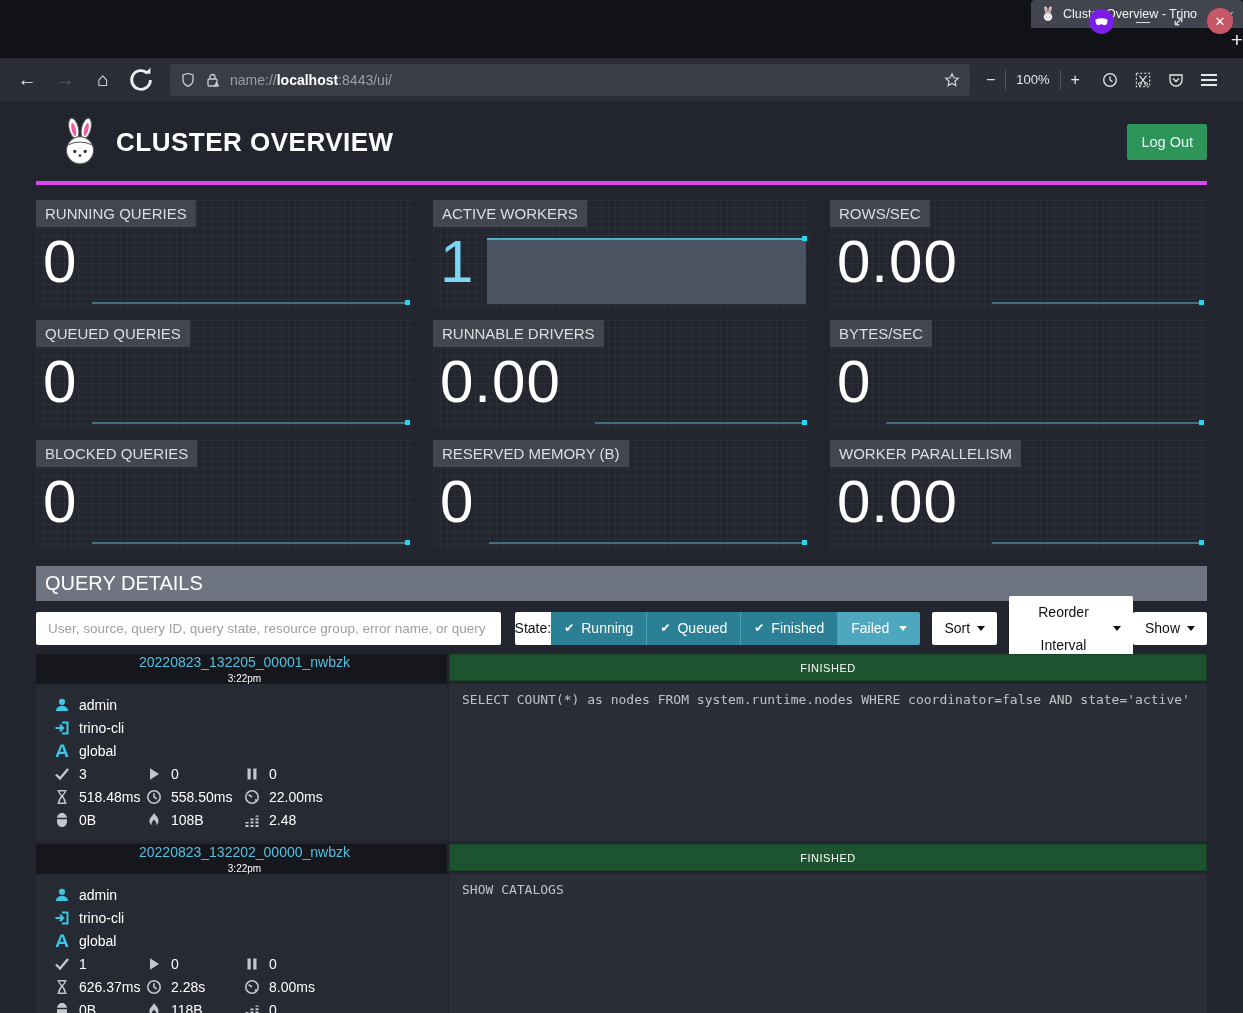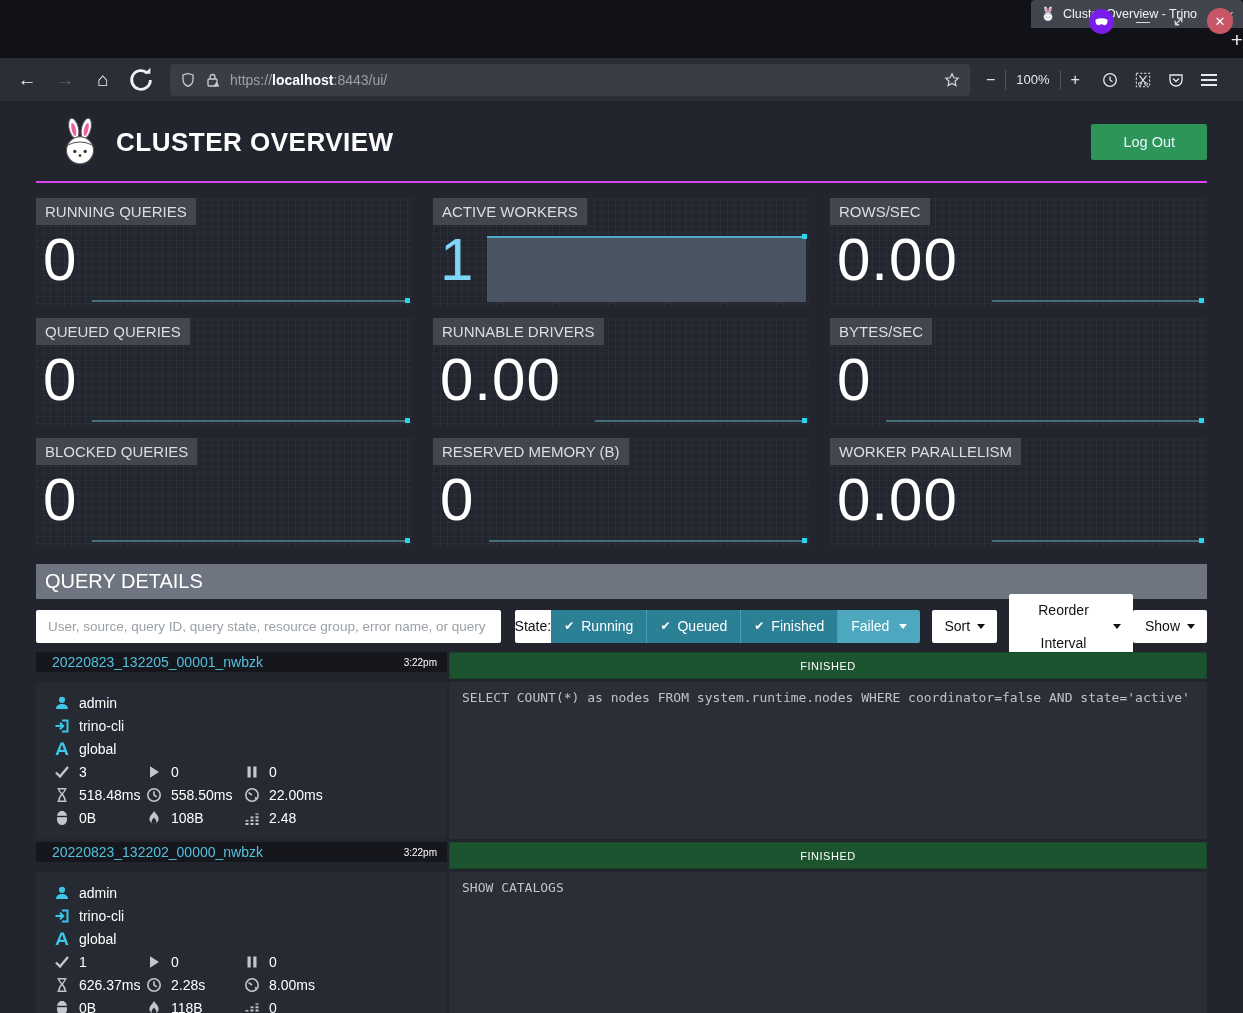--- a/index.html
+++ b/index.html
@@ -29,27 +29,27 @@
   .url-text b { color:#fdfdfe; font-weight:bold; }
   .zoomctrl { display:flex; align-items:center; gap:10px; margin-left:8px; color:#e7e8ea; }
   .zoomctrl .sep { width:1px; height:20px; background:#50535b; }
   .zoom-pct { font-size:13px; color:#e7e8ea;text-align:right; }
   .tb-right { display:flex; align-items:center; gap:17px; margin-left:14px; }
   .burger { width:16px; height:2px; background:#e7e8ea; box-shadow:0 5px 0 #e7e8ea, 0 -5px 0 #e7e8ea; }
 
   
   .content { padding:0 36px; }
   .appheader { display:flex; align-items:center; padding:16px 0 14px 22px;
-    border-bottom:2px solid #d946ef; }
+    border-bottom:4px solid #d946ef; }
   .apptitle { color:#fdfdfe; font-size:26px; letter-spacing:.5px; margin-left:14px; flex:1; }
   .meta { display:flex; gap:40px; margin-right:28px; }
   .meta-label { color:#8b8f97; font-size:11px; letter-spacing:.6px; }
   .meta-value { color:#fff; font-size:17px; margin-top:4px; }
   .updot { display:inline-block; width:9px; height:9px; border-radius:50%; background:#3fd45c; margin-right:5px; }
-  .logout { background:#2d9557; color:#e9f7ff; border:none; font-size:14.5px; padding:10px 32px; border-radius:2px; }
+  .logout { background:#2d9557; color:#e9f7ff; border:none; font-size:14.5px; padding:10px 14px; border-radius:2px; }
 
   
   .tiles { display:grid; grid-template-columns:repeat(3,1fr); gap:10px 20px; margin-top:15px; }
   .tile { position:relative; height:110px; background-color:#23262e;
     background-image:linear-gradient(rgba(255,255,255,.032) 1px, transparent 1px),
       linear-gradient(90deg, rgba(255,255,255,.032) 1px, transparent 1px);
     background-size:7px 7px; }
   .tile-label { display:inline-block; background:#42464e; color:#dddee1; font-size:15px; padding:5px 9px; }
   .tile-value { color:#fff; font-size:60px; line-height:1; margin:5px 0 0 7px; letter-spacing:1px; }
   .tile-value.cyan { color:#7dd6f5; }
@@ -75,22 +75,22 @@
   .caret { width:0; height:0; border-left:4px solid transparent; border-right:4px solid transparent;
     border-top:5px solid currentColor; display:inline-block; margin-left:3px; }
   .wbtn { background:#fff; color:#111; font-size:14px; line-height:33px; padding:0 12px;
     border-radius:2px; margin-left:12px; display:flex; align-items:center; gap:4px; border:none; }
   .wbtn.last { margin-left:auto; }
 
   
   .qrows { margin-top:9px; }
   .qrow { margin-bottom:3px; }
   .qhead, .qbody { display:grid; grid-template-columns:411px 1fr; column-gap:2px; }
-  .qhead-left { background:#15171d; height:20px; display:flex; align-items:center;
-    justify-content:space-between; padding:0 10px 0 16px; }
+  .qhead-left { background:#15171d; height:30px; display:flex; align-items:center;
+    justify-content:space-between; padding:0 10px 0 16px;flex-direction:column; }
   .qid { color:#53c1e0; font-size:14px; text-decoration:none; }
   .qtime { color:#fff; font-size:10px; }
   .qhead-right { padding-bottom:3px; }
   .status-banner { height:27px; background:#1d5430; border:1px solid #194527; color:#fff;
     font-size:11px; letter-spacing:.5px; display:flex; align-items:center; justify-content:center; }
   .qstats { background:#262a32; padding:9px 8px 10px 18px; min-height:140px; color:#fff; font-size:14px; }
   .stat-line { display:flex; align-items:center; height:23px; gap:9px; }
   .stat-grid { display:grid; grid-template-columns:92px 98px 1fr; height:23px; }
   .cell { display:flex; align-items:center; gap:9px; }
   .ic { width:16px; height:16px; flex:none; }
@@ -141,21 +141,21 @@
   </svg>
   <div class="urlbar">
     <svg class="ic" width="16" height="16" viewBox="0 0 16 16">
       <path d="M8 1.5 13 3v4.5c0 3.5-2.5 5.8-5 6.8-2.5-1-5-3.3-5-6.8V3z" stroke="#c9ccd1" stroke-width="1.3" fill="none"></path>
     </svg>
     <svg class="ic" width="16" height="16" viewBox="0 0 16 16">
       <rect x="3" y="7" width="9" height="7" rx="1" stroke="#c9ccd1" stroke-width="1.3" fill="none"></rect>
       <path d="M5 7V5a2.5 2.5 0 0 1 5 0v2" stroke="#c9ccd1" stroke-width="1.3" fill="none"></path>
       <path d="M11.5 9.5 14.5 14.5h-6z" fill="#c9ccd1"></path>
     </svg>
-    <span class="url-text"><span>https://</span><b>localhost</b><span>:8443/ui/</span></span>
+    <span class="url-text"><span>name://</span><b>localhost</b><span>:8443/ui/</span></span>
     <svg class="ic" width="17" height="17" viewBox="0 0 16 16">
       <path d="M8 1.8 9.9 5.8 14.2 6.3 11 9.3 11.9 13.6 8 11.4 4.1 13.6 5 9.3 1.8 6.3 6.1 5.8z" stroke="#d4d6da" stroke-width="1.2" fill="none"></path>
     </svg>
   </div>
   <div class="zoomctrl">
     <span>−</span>
     <span class="sep"></span>
     <span class="zoom-pct">100%</span>
     <span class="sep"></span>
     <span>+</span>

